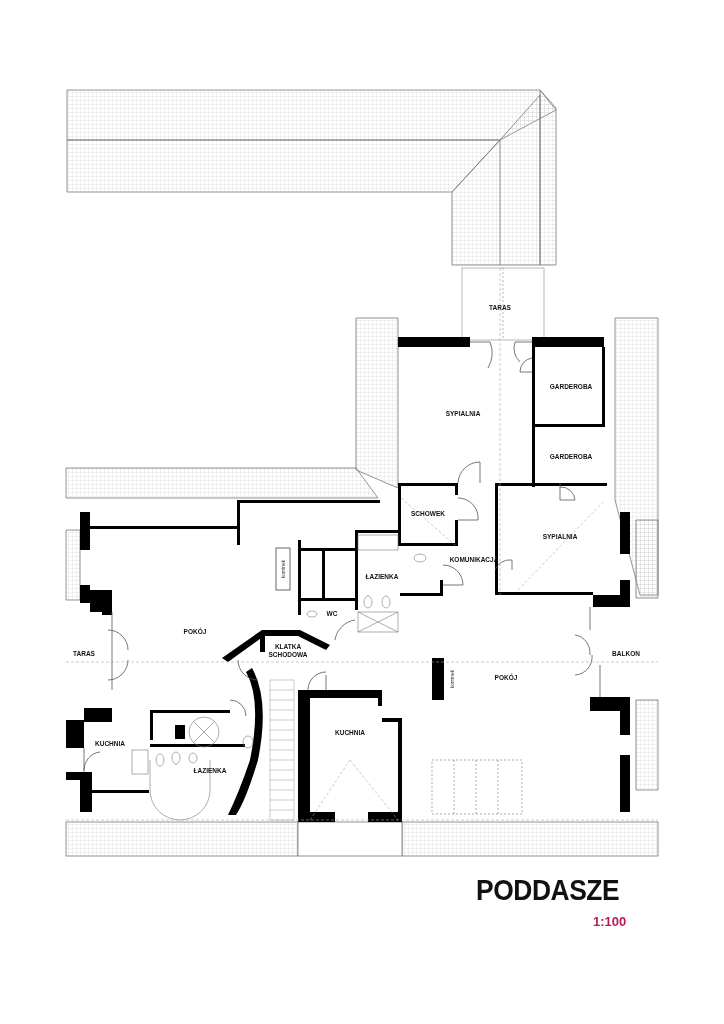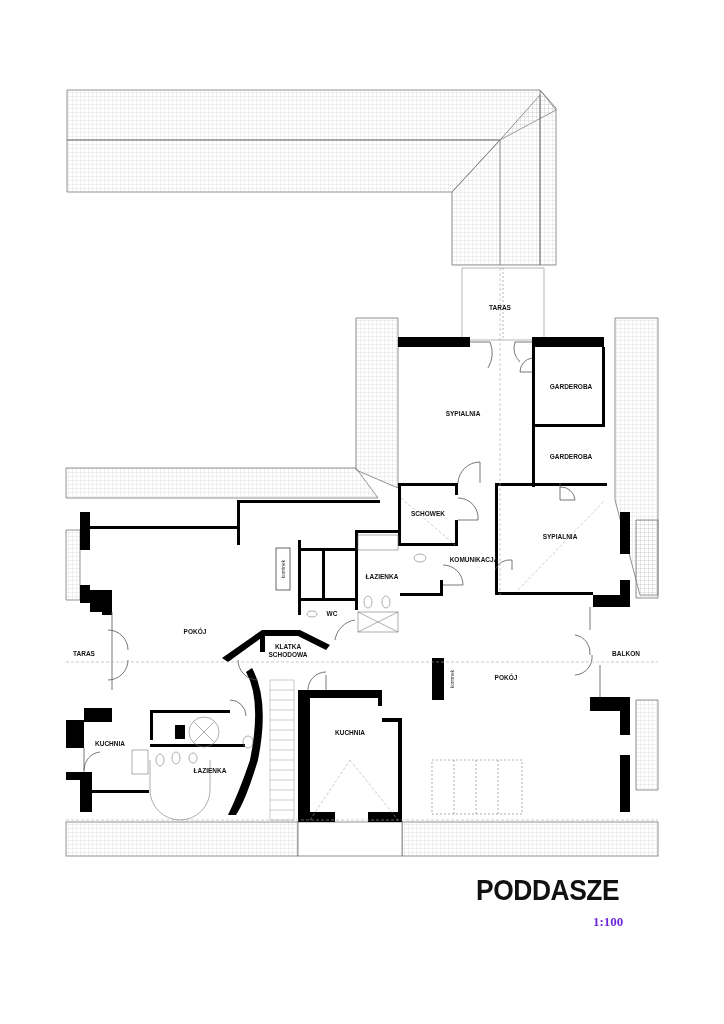--- a/index.html
+++ b/index.html
@@ -1,20 +1,20 @@
 <!DOCTYPE html>
 <html><head>
 <meta charset="utf-8">
 <style>
   html, body { margin:0; padding:0; background:#ffffff; }
   body { width:724px; height:1024px; position:relative; overflow:hidden; font-family:"Liberation Sans", sans-serif; }
   #plan { position:absolute; left:0; top:0; width:724px; height:1024px; }
   .lbl { position:absolute; font-family:"Liberation Sans", sans-serif; font-weight:bold; font-size:6.5px; color:#111; text-align:center; transform:translate(-50%,-50%); white-space:nowrap; line-height:8px; }
   .title { position:absolute; left:476px; top:873px; font-family:"Liberation Sans", sans-serif; font-weight:bold; font-size:30px; letter-spacing:-0.5px; color:#111; transform:scaleX(0.88); transform-origin:left top; }
-  .scale { position:absolute; left:593px; top:914px; font-family:Liberation Serif, serif; font-weight:bold; font-size:13px; color:#6d28d9; }
+  .scale { position:absolute; left:593px; top:914px; font-family:Liberation Sans, sans-serif; font-weight:bold; font-size:13px; color:#be185d; }
   .vert { position:absolute; font-size:5px; color:#333; transform:translate(-50%,-50%) rotate(-90deg); white-space:nowrap; }
 </style>
 </head>
 <body>
 
 <svg id="plan" viewBox="0 0 724 1024" xmlns="http://www.w3.org/2000/svg">
   <defs>
     <pattern id="tiles" width="4" height="4" patternUnits="userSpaceOnUse">
       <path d="M0 0H4M0 0V4" stroke="#c9c9c9" stroke-width="0.5" fill="none"></path>
     </pattern>

